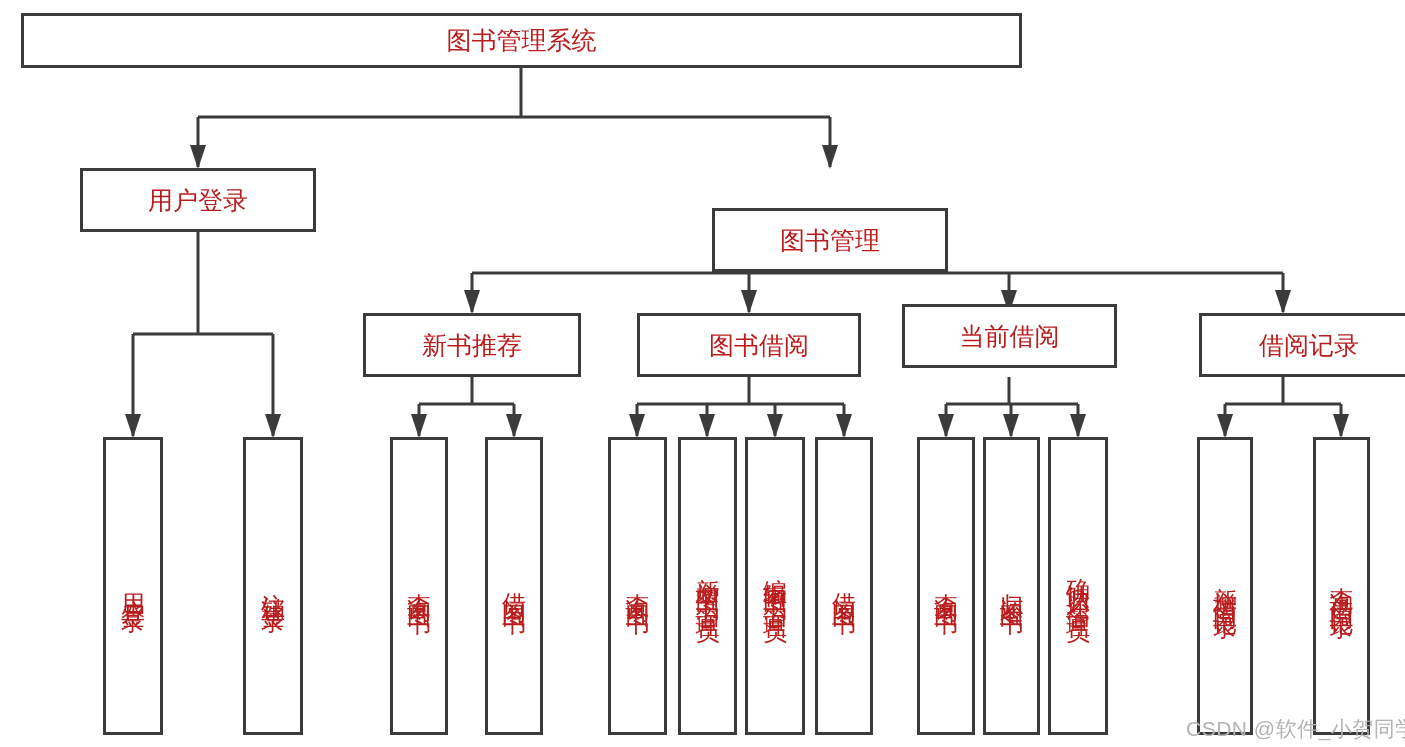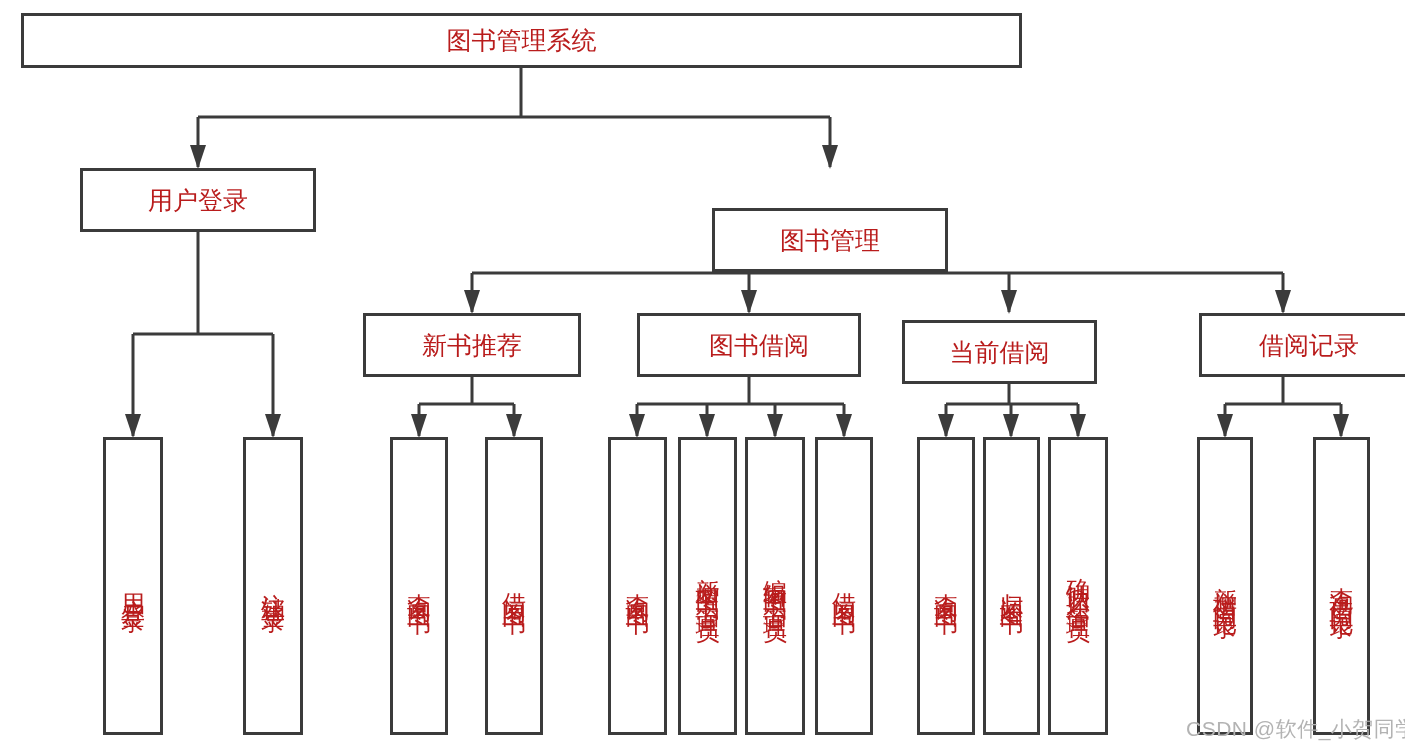--- a/index.html
+++ b/index.html
@@ -80,21 +80,21 @@
     </g>
   </svg>
 
   <div class="box hlabel" style="left:21px;top:13px;width:1001px;height:55px;">图书管理系统</div>
 
   <div class="box hlabel" style="left:80px;top:168px;width:236px;height:64px;">用户登录</div>
   <div class="box hlabel" style="left:712px;top:168px;width:236px;height:64px;margin-top:40px;">图书管理</div>
 
   <div class="box hlabel" style="left:363px;top:313px;width:218px;height:64px;">新书推荐</div>
   <div class="box hlabel" style="left:637px;top:313px;width:224px;height:64px;padding-left:20px;">图书借阅</div>
-  <div class="box hlabel" style="left:902px;top:320px;width:195px;height:64px;">当前借阅</div>
+  <div class="box hlabel" style="left:902px;top:304px;width:215px;height:64px;">当前借阅</div>
   <div class="box hlabel" style="left:1199px;top:313px;width:220px;height:64px;font-family:Liberation Mono, monospace;">借阅记录</div>
 
   <div class="box leaf" style="left:103px;top:437px;width:60px;height:298px;">
     <span class="vtext">用户登录</span>
   </div>
   <div class="box leaf" style="left:243px;top:437px;width:60px;height:298px;">
     <span class="vtext">注销登录</span>
   </div>
 
   <div class="box leaf" style="left:390px;top:437px;width:58px;height:298px;">

